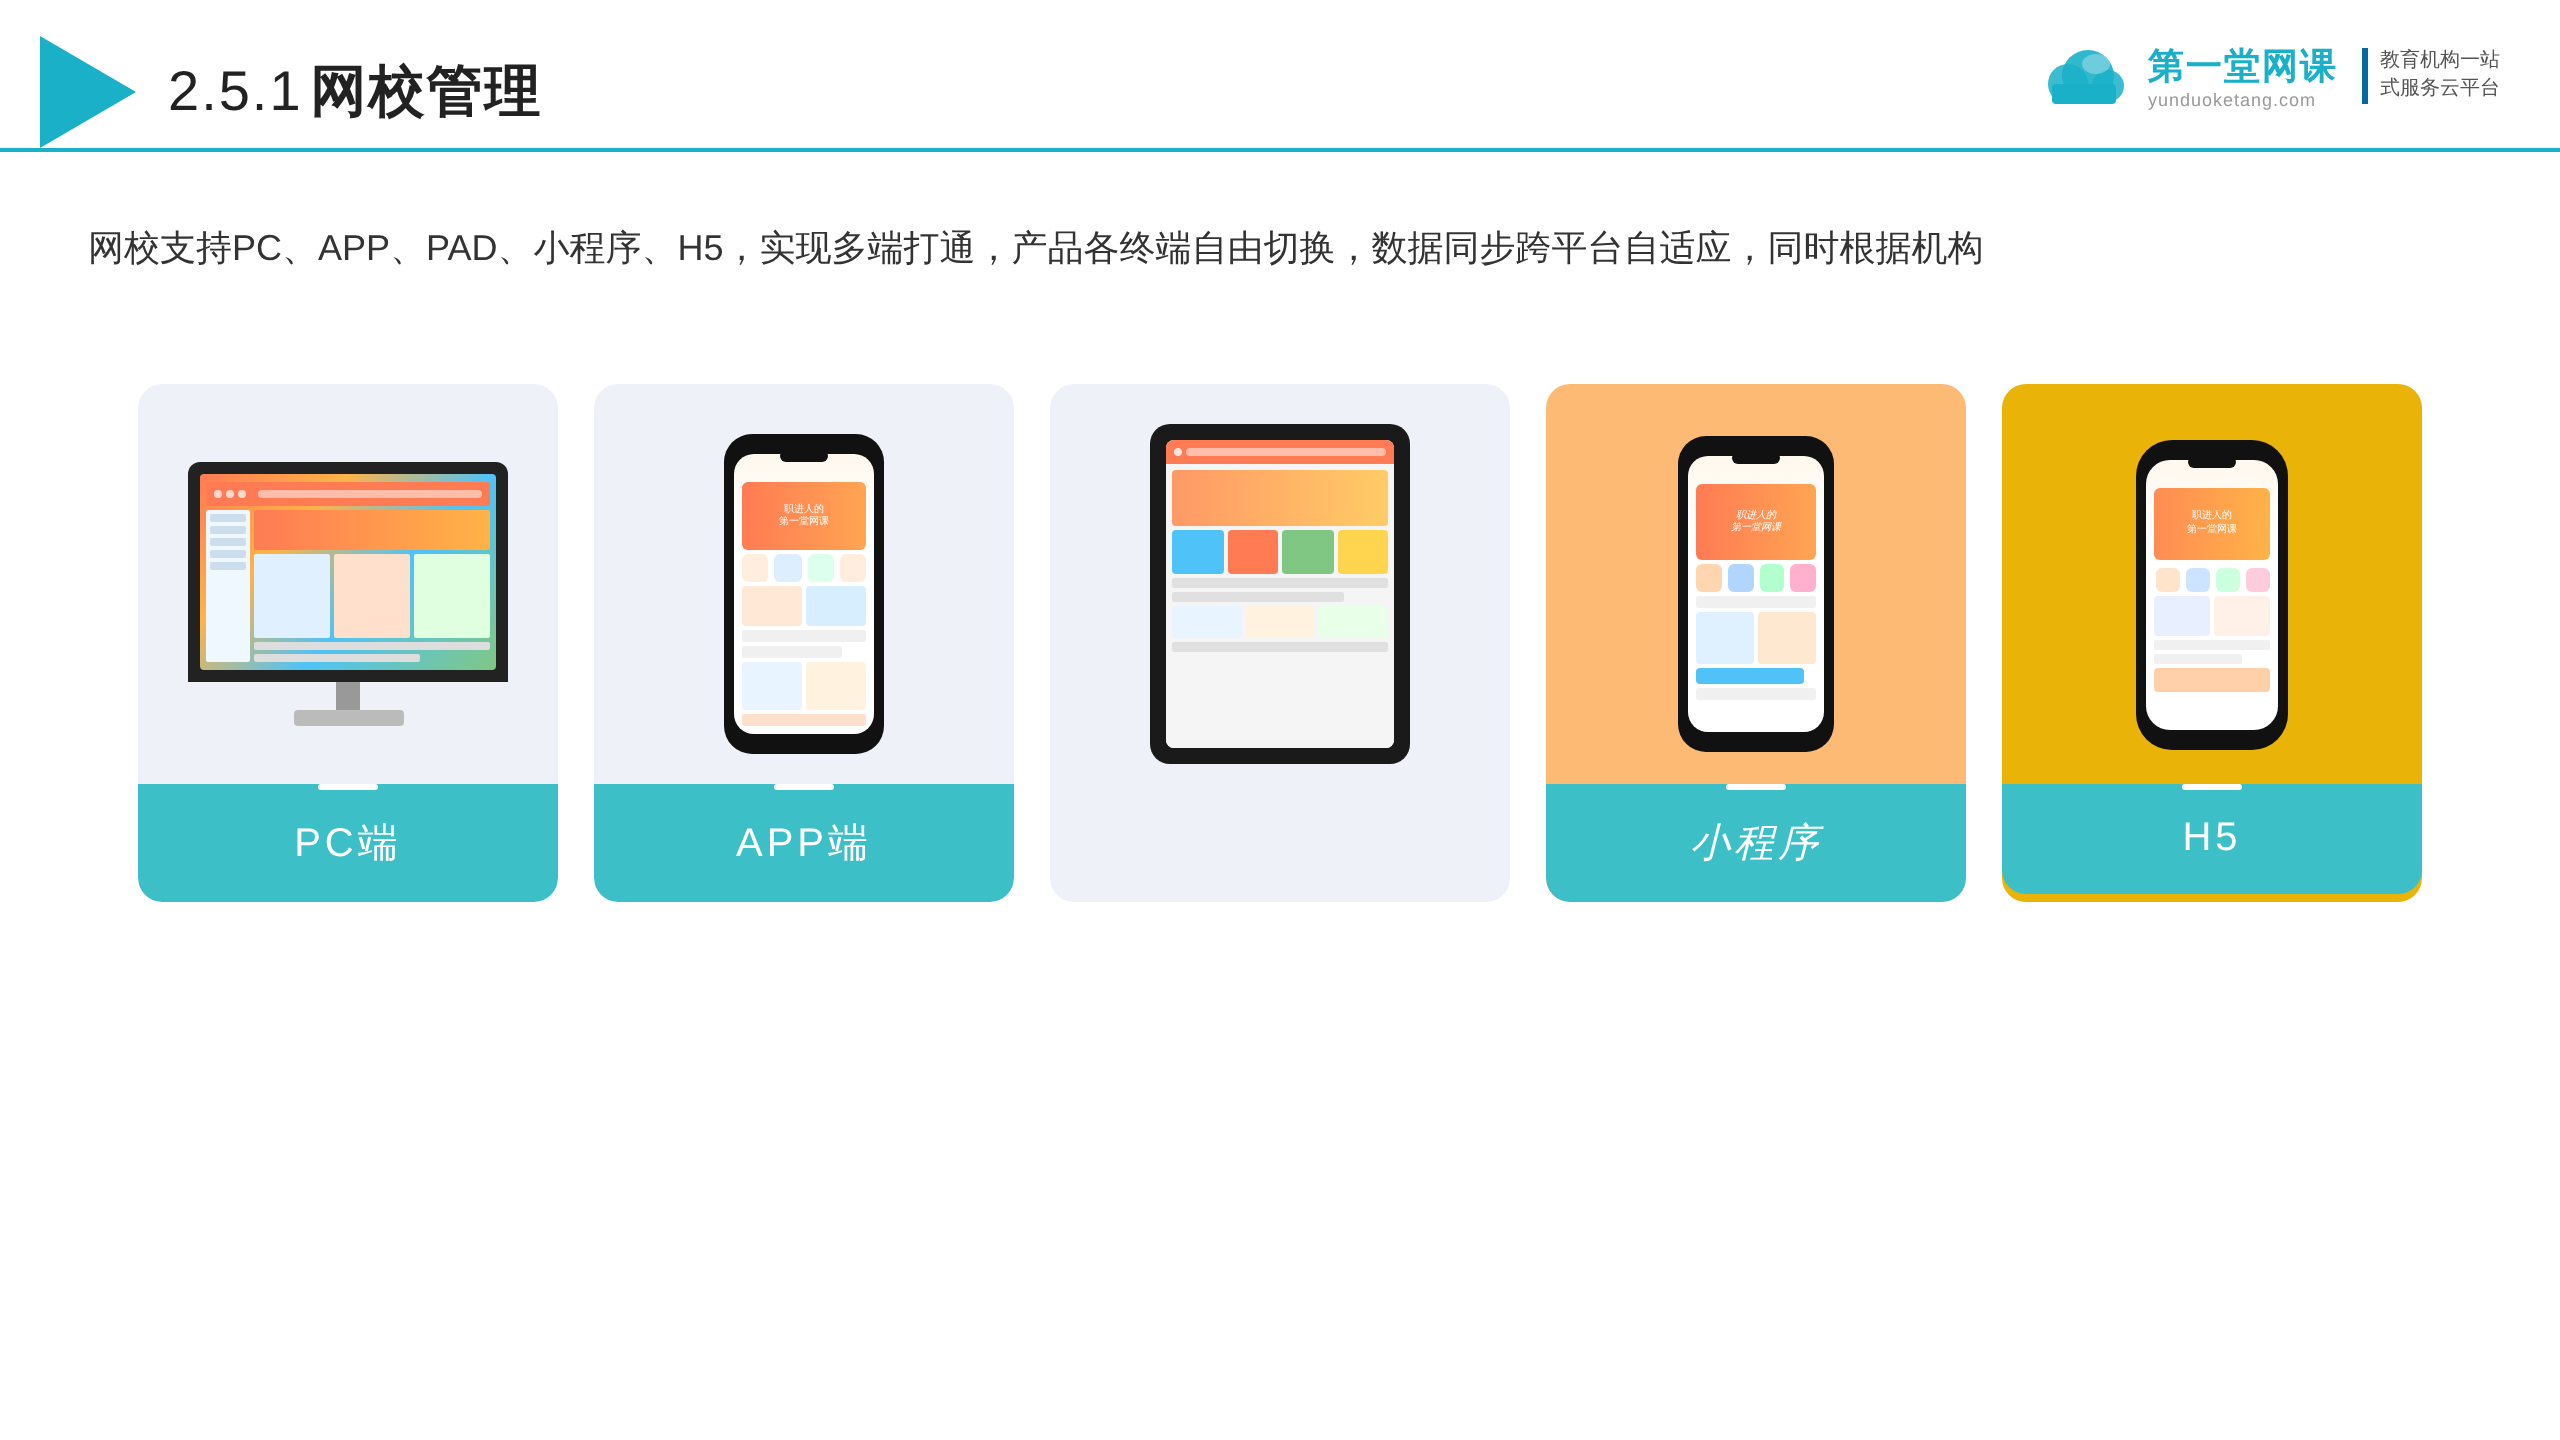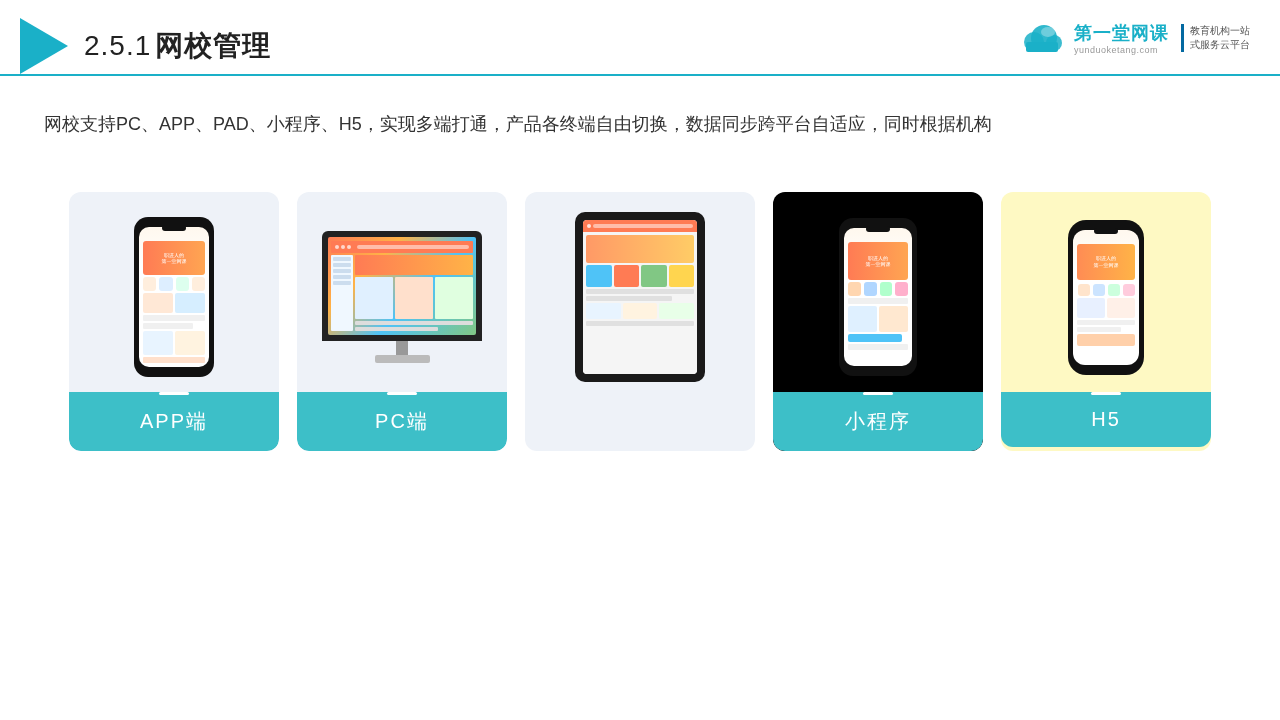--- a/index.html
+++ b/index.html
@@ -385,56 +385,20 @@
       <span class="brand-slogan">式服务云平台</span>
     </div>
   </div>
 </div>
 
 <div class="description">
   <span>网校支持PC、APP、PAD、小程序、H5，实现多端打通，产品各终端自由切换，数据同步跨平台自适应，同时根据机构</span><br>
 </div>
 
 <div class="cards-section">
-
-  <div class="card" style="background:#eef2f8;">
-    <div class="card-image-area">
-      <div class="phone">
-        <div class="phone-notch"></div>
-        <div class="phone-screen">
-          <div class="phone-screen-content">
-            <div class="ph-banner">
-              <div class="ph-banner-text">职进人的<br>第一堂网课</div>
-            </div>
-            <div class="ph-icons-row">
-              <div class="ph-icon-box" style="background:#ffeedd;"></div>
-              <div class="ph-icon-box" style="background:#ddeeff;"></div>
-              <div class="ph-icon-box" style="background:#ddffee;"></div>
-              <div class="ph-icon-box" style="background:#ffeedd;"></div>
-            </div>
-            <div class="ph-card-row">
-              <div class="ph-card"></div>
-              <div class="ph-card"></div>
-            </div>
-            <div class="ph-list-item"></div>
-            <div class="ph-list-item" style="width:80%;"></div>
-            <div class="ph-card-row">
-              <div class="ph-card" style="background:#e8f4ff;height:24px;"></div>
-              <div class="ph-card" style="background:#fff3e0;height:24px;"></div>
-            </div>
-            <div class="ph-list-item" style="background:#ffe0cc;"></div>
-          </div>
-        </div>
-      </div>
-    </div>
-    <div class="card-label-wrapper">
-      <div class="card-label-line"></div>
-      <span>APP端</span>
-    </div>
-  </div>
 
   <div class="card" style="background:#eef2f8;">
     <div class="card-image-area">
       <div class="monitor">
         <div class="monitor-screen-outer">
           <div class="monitor-screen-inner">
             <div class="screen-lines">
               <div class="screen-top-bar">
                 <div class="screen-dot"></div>
                 <div class="screen-dot"></div>
@@ -466,20 +430,56 @@
         <div class="monitor-neck"></div>
         <div class="monitor-base"></div>
       </div>
     </div>
     <div class="card-label-wrapper">
       <div class="card-label-line"></div>
       <span>PC端</span>
     </div>
   </div>
 
+  <div class="card" style="background:#eef2f8;">
+    <div class="card-image-area">
+      <div class="phone">
+        <div class="phone-notch"></div>
+        <div class="phone-screen">
+          <div class="phone-screen-content">
+            <div class="ph-banner">
+              <div class="ph-banner-text">职进人的<br>第一堂网课</div>
+            </div>
+            <div class="ph-icons-row">
+              <div class="ph-icon-box" style="background:#ffeedd;"></div>
+              <div class="ph-icon-box" style="background:#ddeeff;"></div>
+              <div class="ph-icon-box" style="background:#ddffee;"></div>
+              <div class="ph-icon-box" style="background:#ffeedd;"></div>
+            </div>
+            <div class="ph-card-row">
+              <div class="ph-card"></div>
+              <div class="ph-card"></div>
+            </div>
+            <div class="ph-list-item"></div>
+            <div class="ph-list-item" style="width:80%;"></div>
+            <div class="ph-card-row">
+              <div class="ph-card" style="background:#e8f4ff;height:24px;"></div>
+              <div class="ph-card" style="background:#fff3e0;height:24px;"></div>
+            </div>
+            <div class="ph-list-item" style="background:#ffe0cc;"></div>
+          </div>
+        </div>
+      </div>
+    </div>
+    <div class="card-label-wrapper">
+      <div class="card-label-line"></div>
+      <span>APP端</span>
+    </div>
+  </div>
+
   <div class="card" style="background:#eef2f8;width:230px;">
     <div class="card-image-area" style="padding:20px 10px 10px;">
       <div class="tablet">
         <div class="tablet-screen">
           <div class="tablet-content">
             <div class="tab-top-bar">
               <div class="screen-dot" style="background:rgba(255,255,255,0.8);"></div>
               <div style="flex:1;height:4px;background:rgba(255,255,255,0.5);border-radius:2px;"></div>
             </div>
             <div class="tab-body">
@@ -498,21 +498,21 @@
                 <div style="flex:1;height:16px;background:#e8ffe8;border-radius:2px;"></div>
               </div>
               <div class="tab-row"></div>
             </div>
           </div>
         </div>
       </div>
     </div>
   </div>
 
-  <div class="card" style="background:#000000;">
+  <div class="card" style="background:#fdba74;font-style:italic;">
     <div class="card-image-area">
       <div class="phone" style="width:78px;height:158px;">
         <div class="phone-notch"></div>
         <div class="phone-screen">
           <div class="phone-screen-content">
             <div class="ph-banner" style="height:38px;">
               <div class="ph-banner-text">职进人的<br>第一堂网课</div>
             </div>
             <div class="ph-icons-row">
               <div class="ph-icon-box" style="background:#ffd6b0;"></div>
@@ -530,21 +530,21 @@
           </div>
         </div>
       </div>
     </div>
     <div class="card-label-wrapper">
       <div class="card-label-line"></div>
       <span>小程序</span>
     </div>
   </div>
 
-  <div class="card" style="background:#fef9c3;">
+  <div class="card" style="background:#eab308;">
     <div class="card-image-area">
       <div class="phone" style="width:76px;height:155px;border-radius:18px;">
         <div class="phone-notch"></div>
         <div class="phone-screen" style="border-radius:12px;">
           <div class="phone-screen-content">
             <div class="ph-banner" style="height:36px;background:linear-gradient(to right,#ff8c54,#ffb347);">
               <div class="ph-banner-text">职进人的<br>第一堂网课</div>
             </div>
             <div class="ph-icons-row" style="margin-top:2px;">
               <div class="ph-icon-box" style="background:#ffe4cc;width:12px;height:12px;"></div>

